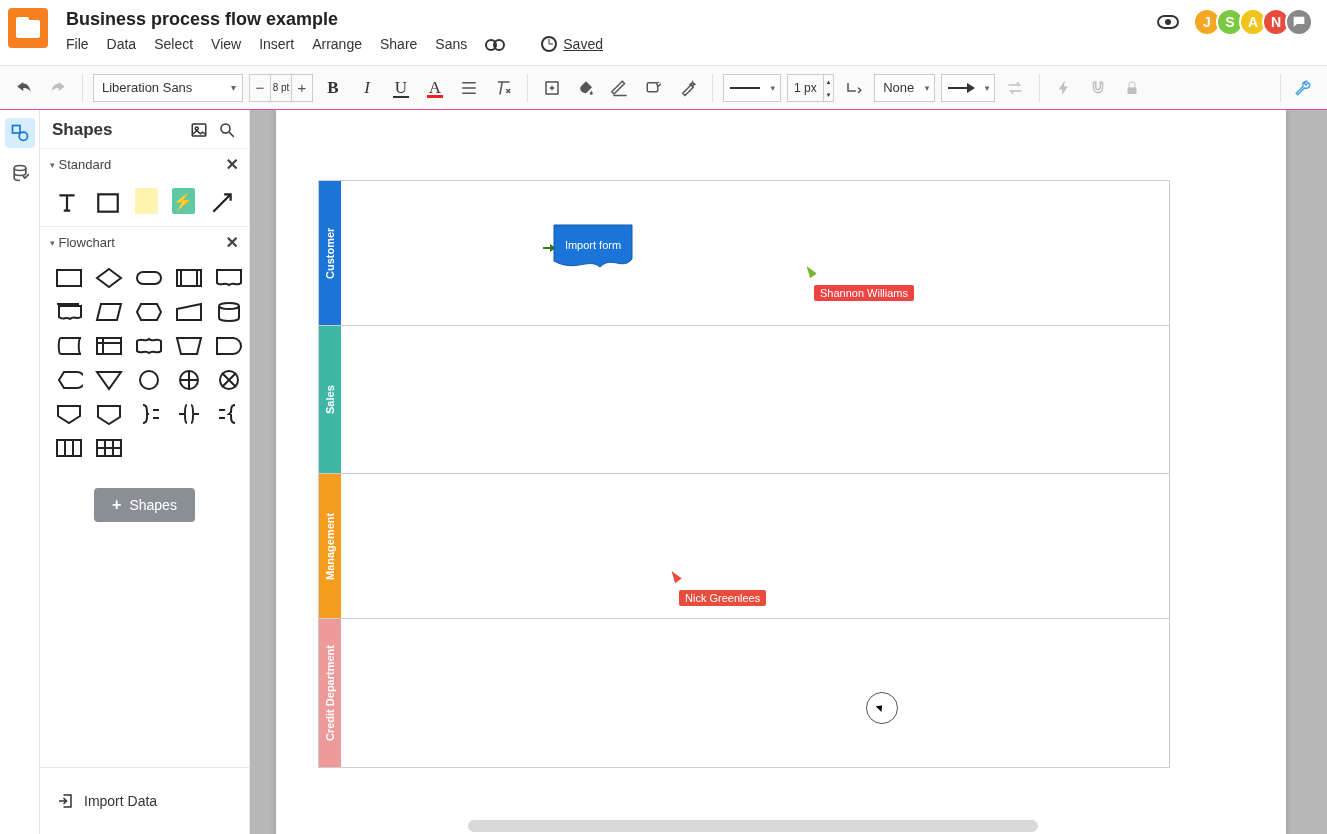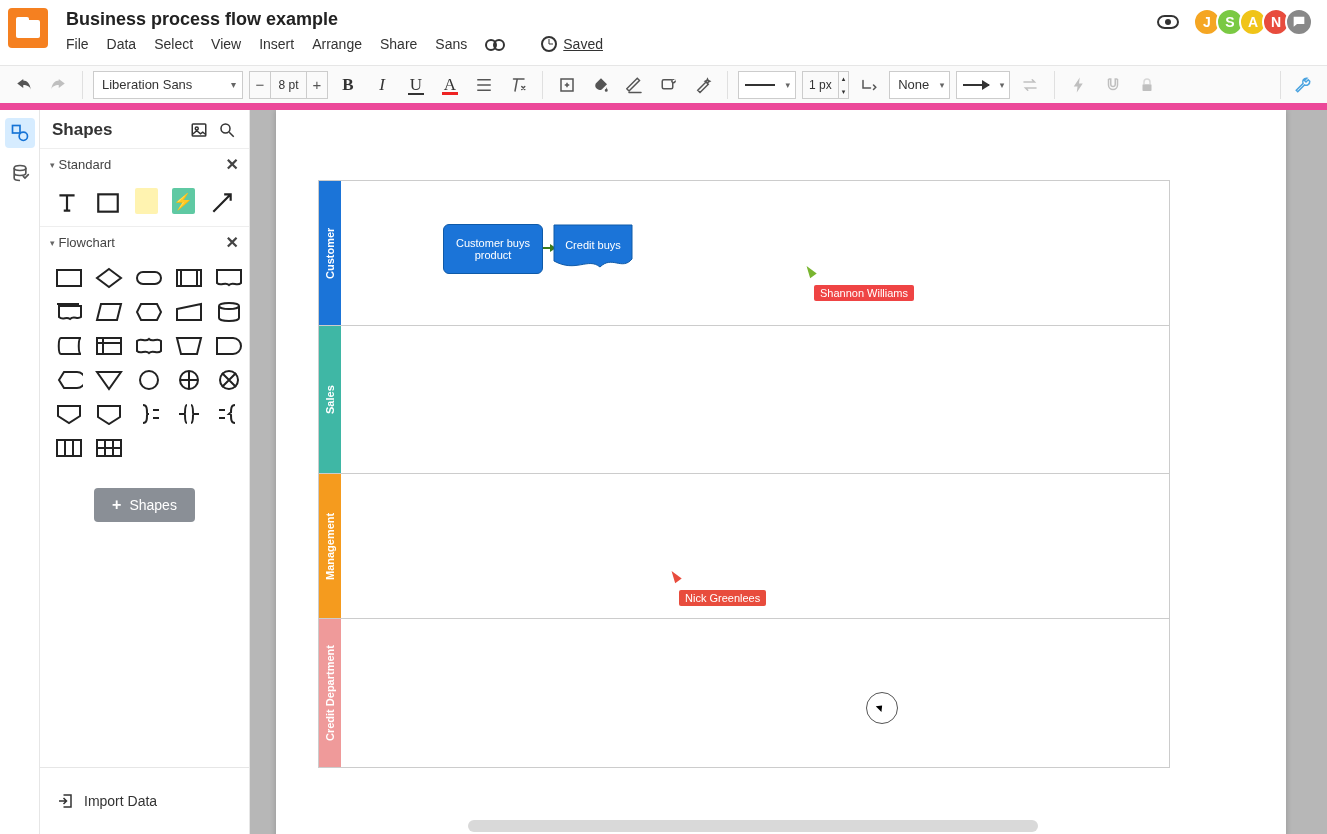--- a/index.html
+++ b/index.html
@@ -27,31 +27,31 @@
   .eye-icon { width: 22px; height: 14px; border: 2px solid #333; border-radius: 70% / 100%; position: relative; }
   .eye-icon::after { content: ""; position: absolute; width: 6px; height: 6px; background: #333; border-radius: 50%; left: 50%; top: 50%; transform: translate(-50%, -50%); }
   .avatars { display: flex; }
   .avatar { width: 28px; height: 28px; border-radius: 50%; color: #fff; font-weight: 700; font-size: 14px; display: flex; align-items: center; justify-content: center; margin-left: -5px; border: 2px solid #fff; }
   .avatar:first-child { margin-left: 0; }
   .av-j { background: #f5a623; } .av-s { background: #7ac943; } .av-a { background: #f0c419; } .av-n { background: #e84c3d; }
   .av-chat { background: #888; }
   .av-chat svg { width: 16px; height: 16px; fill: #fff; }
 
   
-  .toolbar { display: flex; align-items: center; height: 44px; border-bottom: 7px solid #ec4899; padding: 0 10px; gap: 6px; background: #fafafa; }
+  .toolbar { display: flex; align-items: center; height: 44px; border-bottom: 1px solid #ec4899; padding: 0 10px; gap: 6px; background: #fafafa; }
   .tb-sep { width: 1px; height: 28px; background: #e0e0e0; margin: 0 4px; }
   .tb-btn { width: 28px; height: 28px; display: flex; align-items: center; justify-content: center; color: #555; cursor: pointer; }
   .tb-btn svg { width: 18px; height: 18px; stroke: #555; fill: none; stroke-width: 2; }
   .tb-btn.filled svg { fill: #555; stroke: none; }
   .tb-btn.light { opacity: .35; }
   .font-select { height: 28px; border: 1px solid #ccc; padding: 0 22px 0 8px; font-size: 13px; background: #fff; position: relative; min-width: 150px; display: flex; align-items: center; }
   .font-select::after { content: "▾"; position: absolute; right: 6px; color: #666; font-size: 10px; }
   .size-group { display: flex; align-items: center; border: 1px solid #ccc; height: 28px; }
   .size-btn { width: 20px; text-align: center; cursor: pointer; color: #555; font-size: 15px; }
-  .size-val { width: 37px; text-align: center; border-left: 1px solid #ccc; border-right: 1px solid #ccc; height: 100%; line-height: 26px; font-size: 12px; }
+  .size-val { width: 22px; text-align: center; border-left: 1px solid #ccc; border-right: 1px solid #ccc; height: 100%; line-height: 26px; font-size: 10px; }
   .fmt-btn { width: 28px; height: 28px; display: flex; align-items: center; justify-content: center; font-family: Georgia, serif; font-size: 17px; cursor: pointer; }
   .fmt-btn.bold { font-weight: 900; } .fmt-btn.italic { font-style: italic; }
   .under { position: relative; } .under::after { content: ""; position: absolute; bottom: 4px; left: 6px; right: 6px; height: 2px; background: #333; }
   .color-a { position: relative; } .color-a::after { content: ""; position: absolute; bottom: 4px; left: 6px; right: 6px; height: 3px; background: #e22; }
   .linetype { height: 28px; border: 1px solid #ccc; padding: 0 20px 0 6px; background: #fff; min-width: 52px; position: relative; display: flex; align-items: center; }
   .linetype::after { content: "▾"; position: absolute; right: 5px; font-size: 9px; color: #666; }
   .linetype .ln { width: 30px; height: 0; border-top: 2px solid #333; }
   .px-sel { height: 28px; border: 1px solid #ccc; display: flex; align-items: center; }
   .px-sel span { padding: 0 6px; font-size: 12px; }
   .px-sel .step { display: flex; flex-direction: column; border-left: 1px solid #ccc; height: 100%; }
@@ -529,27 +529,26 @@
     </div>
   </div>
 
   <div class="canvas-wrap">
     <div class="page">
 
       <div class="swimlane-container">
         <div class="lane customer">
           <div class="lane-head lh-customer">Customer</div>
           <div class="lane-body">
-            <div class="proc-box customer-buys">Customer buys product</div>
             <div class="connector"></div>
             <div class="doc-shape">
               <svg viewBox="0 0 80 48">
                   <path d="M1 1h78v34c-10 12-20-4-32 8-12-10-24 6-46-6z" fill="#1b74d8" stroke="#0f5aa8"></path>
                 </svg>
-              <div class="txt">Credit buys</div>
+              <div class="txt">Import form</div>
             </div>
           </div>
         </div>
         <div class="lane sales">
           <div class="lane-head lh-sales">Sales</div>
           <div class="lane-body"></div>
         </div>
         <div class="lane mgmt">
           <div class="lane-head lh-mgmt">Management</div>
           <div class="lane-body"></div>

